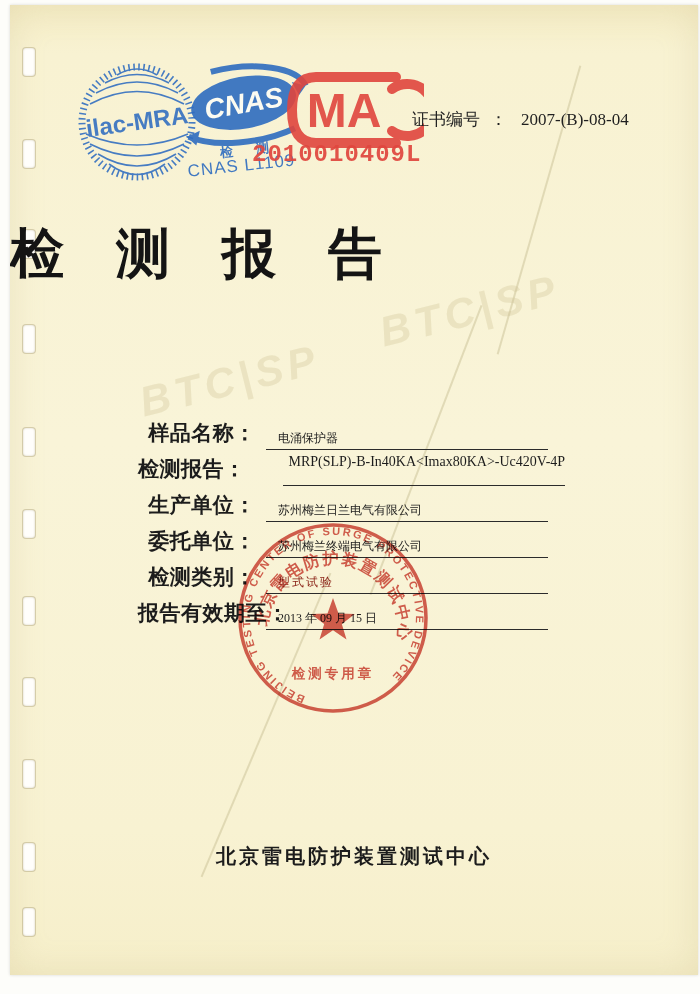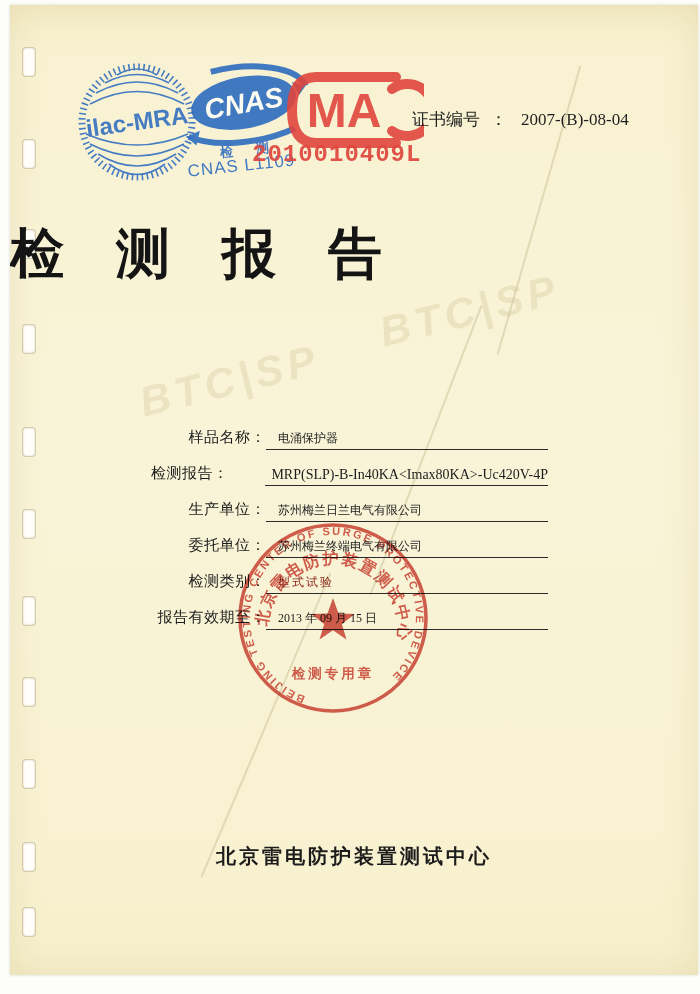--- a/index.html
+++ b/index.html
@@ -44,28 +44,28 @@
   
   .title-wrap { position:absolute; left:0; top:213px; width:100%; }
   .title-wrap span {
     display:inline-block; font-size:54px; font-weight:bold; color:#141414;
     letter-spacing:52px; margin-right:-52px; white-space:nowrap;
   }
   
   .fields { position:absolute; left:128px; top:409px; width:410px; }
   .frow { display:flex; height:36px; align-items:flex-end; }
   .flabel {
-    width:128px; text-align:right; font-weight:normal; font-size:15px;
+    width:128px; text-align:center; font-weight:bold; font-size:21px;
     color:#1c1c1c; padding-bottom:3px; white-space:nowrap; letter-spacing:.5px;
   }
   .fval {
     flex:1; border-bottom:1.6px solid #2b2b2b; padding:0 0 2px 12px;
     font-size:12px; color:#1c1c1c; white-space:nowrap;
   }
-  .fval.small { font-size:14px; padding-bottom:2px; padding-left:6px;margin-left:37px; }
+  .fval.small { font-size:14px; padding-bottom:15px; padding-left:6px;margin-left:37px; }
   .fval.stamped { color:#8a2317; font-weight:normal; letter-spacing:2px; }
   
   .stamp { position:absolute; left:226px; top:516px; opacity:.8; mix-blend-mode:multiply; }
   
   .footer-org {
     position:absolute; left:0; top:838px; width:100%; text-align:center;
     font-size:20px; font-weight:bold; color:#1c1c1c; letter-spacing:3px;
   }
 </style>
 </head>

